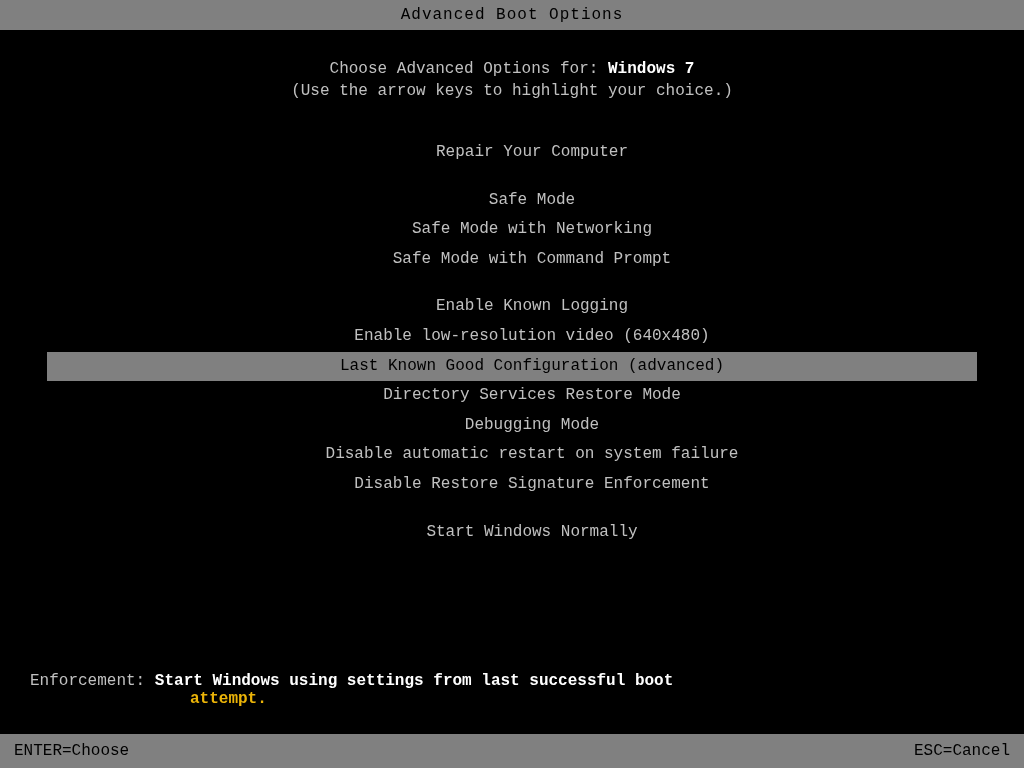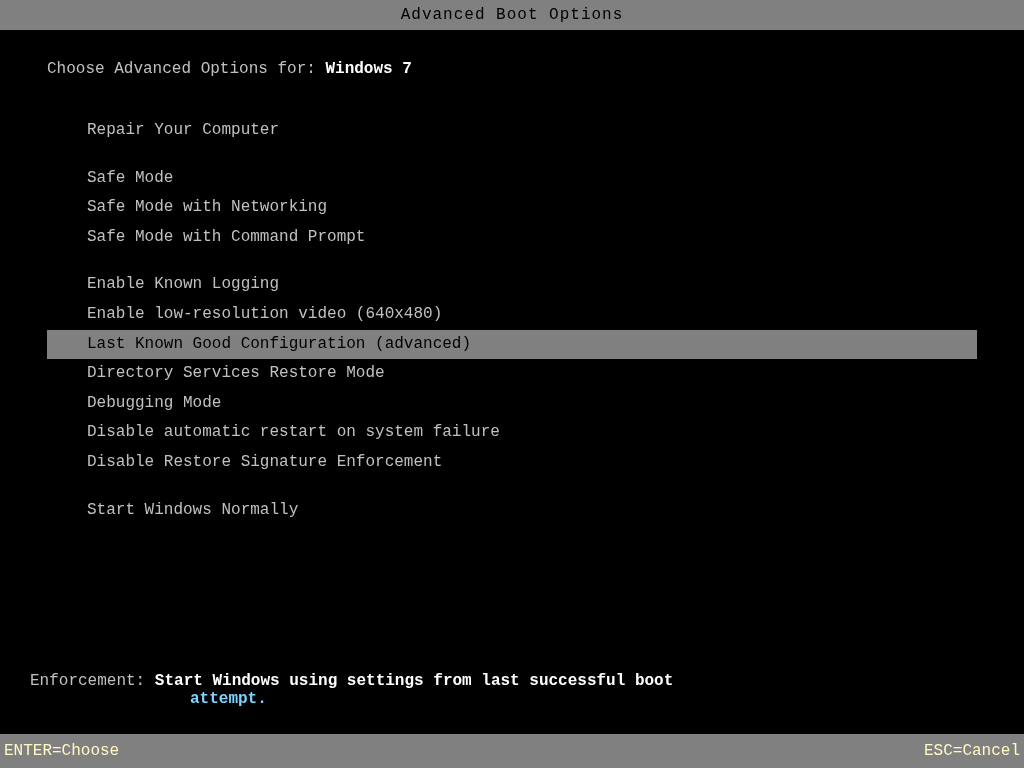--- a/index.html
+++ b/index.html
@@ -25,20 +25,21 @@
       text-align: center;
       padding: 6px 0;
       font-size: 16px;
       font-weight: normal;
       letter-spacing: 1px;
     }
 
     #main-content {
       padding: 20px 47px;
       margin-top: 10px;
+      text-align: center;
     }
 
     .header-line {
       margin-bottom: 4px;
       font-size: 16px;
       color: #c0c0c0;
     }
 
     .header-line .highlight {
       color: #ffffff;
@@ -71,52 +72,53 @@
     }
 
     #description-section .desc-text {
       color: #ffffff;
       font-weight: bold;
       display: inline;
     }
 
     #description-continuation {
       padding-left: 160px;
-      color: #7dd3fc;
+      color: #eab308;
       font-weight: bold;
     }
 
     #bottom-bar {
       position: absolute;
       bottom: 0;
       left: 0;
       right: 0;
       background-color: #808080;
-      color: #fef9c3;
+      color: #000000;
       display: flex;
       justify-content: space-between;
-      padding: 8px 4px;
+      padding: 8px 14px;
       font-size: 16px;
     }
 
     .menu-wrapper {
       margin-top: 20px;
     }
   </style>
 </head>
 <body>
 
 <div id="title-bar">
   <span>Advanced Boot Options</span>
 </div>
 
 <div id="main-content">
   <div class="header-line">
     <span>Choose Advanced Options for: </span><span class="highlight">Windows 7</span>
   </div>
+  <div class="header-line">(Use the arrow keys to highlight your choice.)</div>
 
   <div class="menu-wrapper" id="menu-container">
   <div class="spacer"></div>
       <div class="menu-item">Repair Your Computer</div>
       <div class="spacer"></div>
       <div class="menu-item">Safe Mode</div>
       <div class="menu-item">Safe Mode with Networking</div>
       <div class="menu-item">Safe Mode with Command Prompt</div>
       <div class="spacer"></div>
       <div class="menu-item">Enable Known Logging</div>

